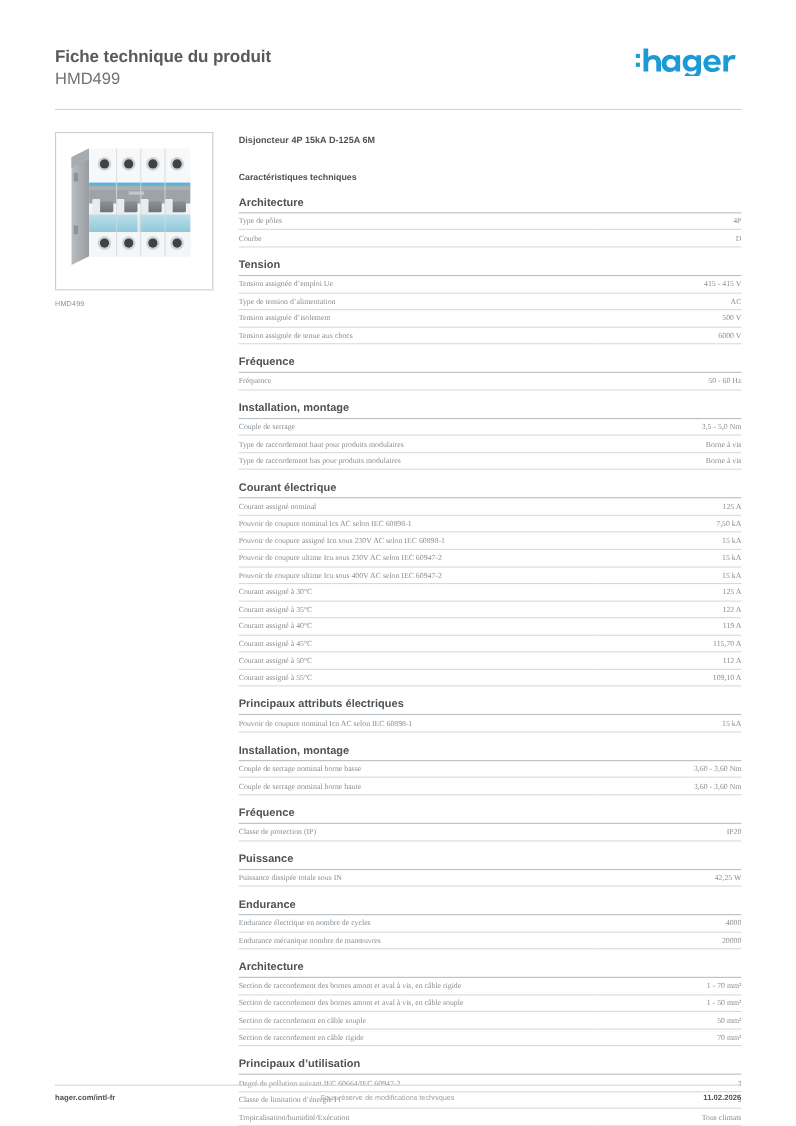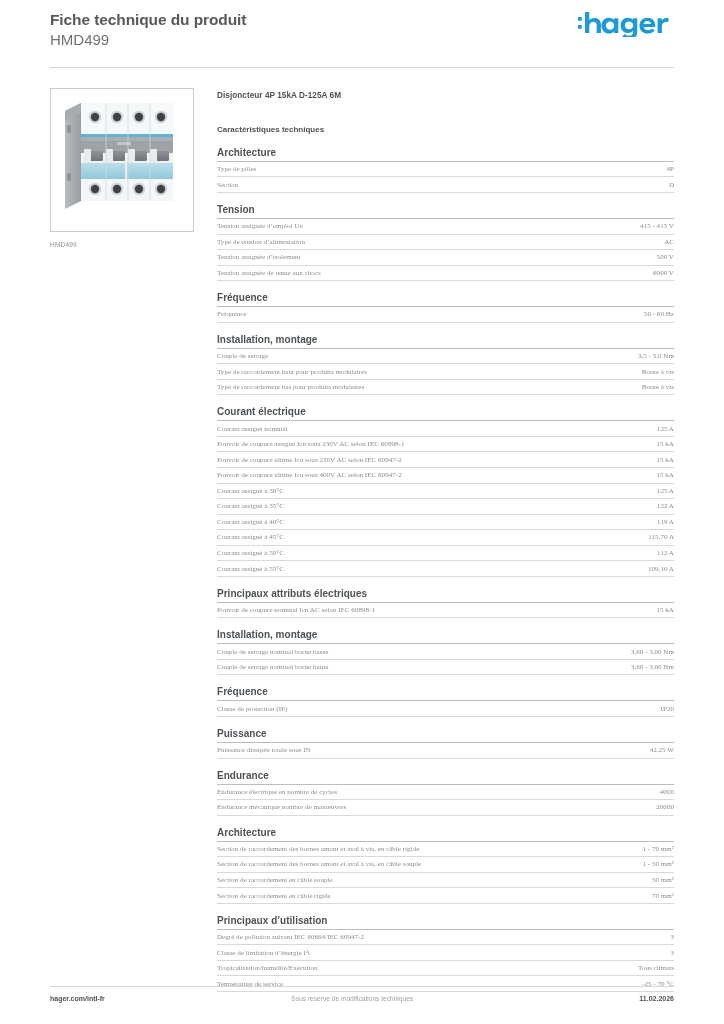--- a/index.html
+++ b/index.html
@@ -24,21 +24,21 @@
     height: 1024px;
     box-sizing: border-box;
     padding: 0 50px;
   }
 
   
   .header {
     display: flex;
     align-items: flex-start;
     justify-content: space-between;
-    padding-top: 8px;
+    padding-top: 40px;
   }
   .header-titles { padding-top: 2px; }
   .doc-title {
     font-size: 15.5px;
     font-weight: bold;
     color: #58595b;
     letter-spacing: -0.1px;
     line-height: 1.25;
   }
   .doc-subtitle {
@@ -301,21 +301,21 @@
       <div id="groups-container">
           <div class="spec-group">
             <div class="group-heading">Architecture</div>
             <table class="spec-table">
               <tbody>
                 <tr>
                   <td class="spec-label">Type de pôles</td>
                   <td class="spec-value">4P</td>
                 </tr>
                 <tr>
-                  <td class="spec-label">Section</td>
+                  <td class="spec-label">Courbe</td>
                   <td class="spec-value">D</td>
                 </tr>
               </tbody>
             </table>
           </div>
           <div class="spec-group">
             <div class="group-heading">Tension</div>
             <table class="spec-table">
               <tbody>
                 <tr>
@@ -367,20 +367,24 @@
               </tbody>
             </table>
           </div>
           <div class="spec-group">
             <div class="group-heading">Courant électrique</div>
             <table class="spec-table">
               <tbody>
                 <tr>
                   <td class="spec-label">Courant assigné nominal</td>
                   <td class="spec-value">125 A</td>
+                </tr>
+                <tr>
+                  <td class="spec-label">Pouvoir de coupure nominal Ics AC selon IEC 60898-1</td>
+                  <td class="spec-value">7,50 kA</td>
                 </tr>
                 <tr>
                   <td class="spec-label">Pouvoir de coupure assigné Icn sous 230V AC selon IEC 60898-1</td>
                   <td class="spec-value">15 kA</td>
                 </tr>
                 <tr>
                   <td class="spec-label">Pouvoir de coupure ultime Icu sous 230V AC selon IEC 60947-2</td>
                   <td class="spec-value">15 kA</td>
                 </tr>
                 <tr>

